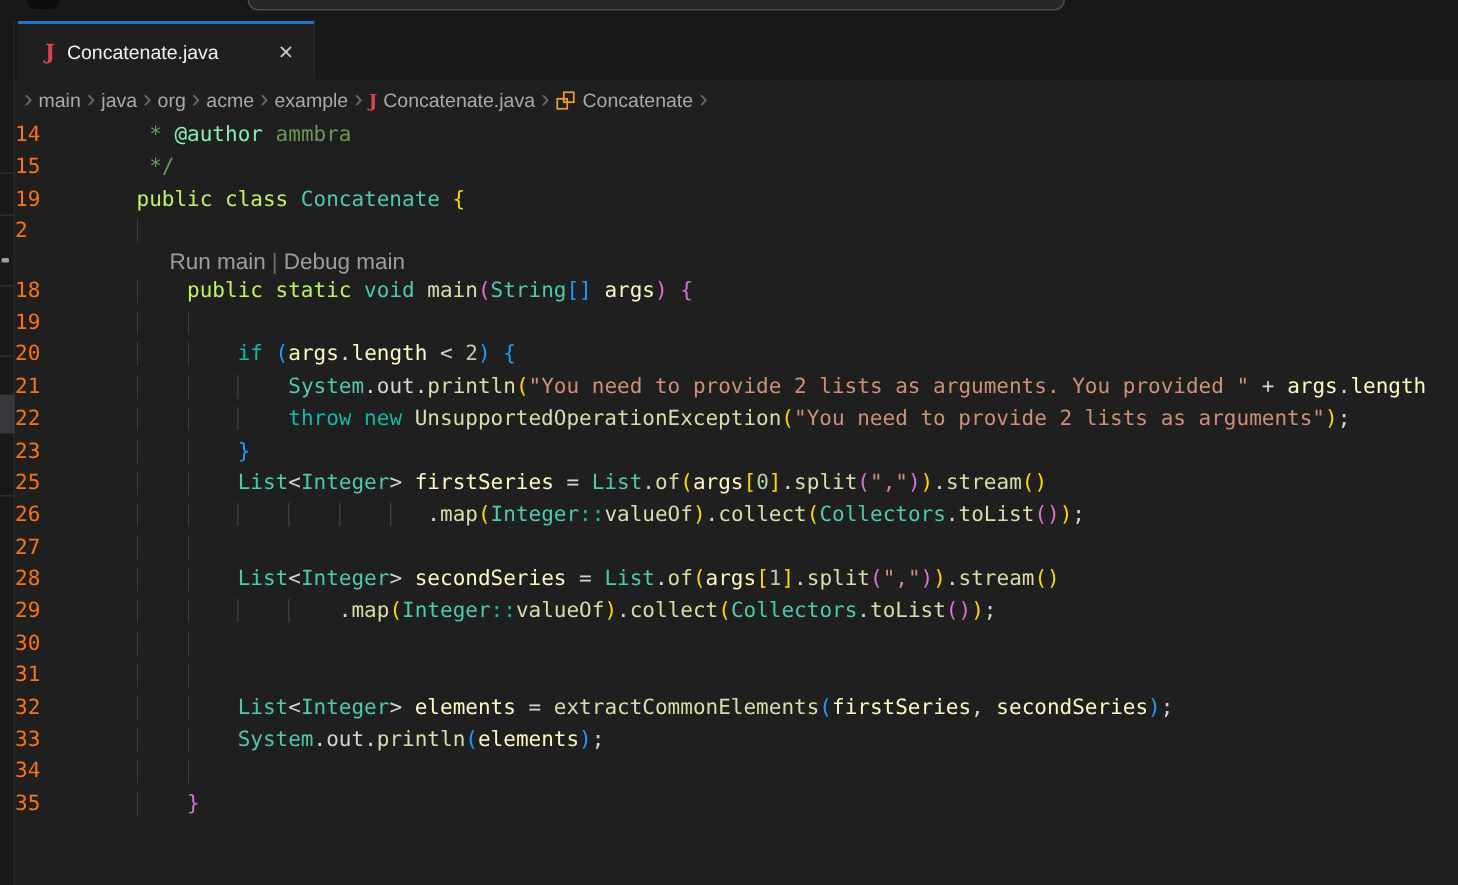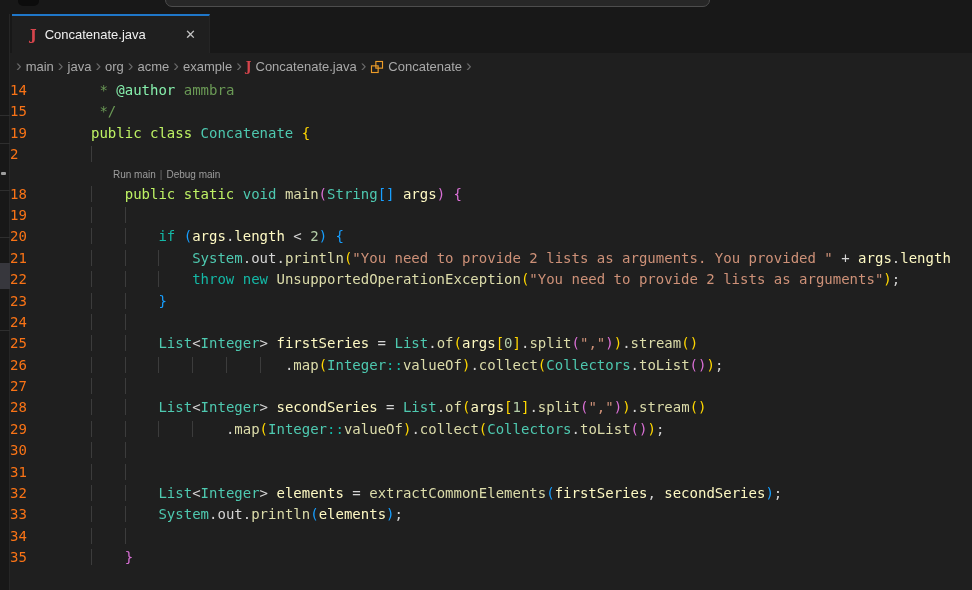--- a/index.html
+++ b/index.html
@@ -32,21 +32,21 @@
   .bc-item{display:inline-flex;align-items:center;gap:4px;cursor:pointer;}
   .bc-java{color:#d6454c;font-weight:bold;font-size:12px;font-family:"DejaVu Serif",serif;}
   .bc-icon{display:inline-flex;}
   
   .editor{flex:1;overflow:hidden;position:relative;background:#1f1f1f;
           font-family:"DejaVu Sans Mono",monospace;font-size:14px;}
   .row{height:21.4px;line-height:21.4px;display:flex;white-space:pre;}
   .row-cl{height:18px;line-height:18px;}
   .ln{width:68px;flex:none;text-align:left;color:#f97316;user-select:none;}
   .code{margin-left:13px;flex:1;min-width:0;white-space:pre;}
-  .cl-text{margin-left:35px;font-family:"Liberation Sans",sans-serif;font-size:10px;color:#9d9d9d;}
+  .cl-text{margin-left:35px;font-family:"Liberation Sans",sans-serif;font-size:15px;color:#9d9d9d;}
   .cl-link{cursor:pointer;}
   .cl-sep{color:#6e6e6e;padding:0 4px;}
   .ig{box-shadow:inset 1px 0 0 #3c3c3c;}
   
   .tk-kw{color:#bef264}.tk-ctrl{color:#14b8a6}.tk-type{color:#4EC9B0}.tk-fn{color:#DCDCAA}
   .tk-var{color:#fef9c3}.tk-str{color:#CE9178}.tk-num{color:#B5CEA8}.tk-cmt{color:#6A9955}
   .tk-tag{color:#86efac}.tk-pl{color:#D4D4D4}
   .tk-b1{color:#FFD700}.tk-b2{color:#DA70D6}.tk-b3{color:#179FFF}
 </style>
 </head>
@@ -125,21 +125,20 @@
           <div class="row"><span class="ln">15</span><span class="code"><span class="tk-cmt"> */</span></span></div>
           <div class="row"><span class="ln">19</span><span class="code"><span class="tk-kw">public class </span><span class="tk-type">Concatenate </span><span class="tk-b1">{</span></span></div>
           <div class="row"><span class="ln">2</span><span class="code"><span class="ig">    </span></span></div>
           <div class="row row-cl"><span class="ln"></span><span class="cl-text"><span class="cl-link">Run main</span><span class="cl-sep">|</span><span class="cl-link">Debug main</span></span></div>
           <div class="row"><span class="ln">18</span><span class="code"><span class="ig">    </span><span class="tk-kw">public static </span><span class="tk-type">void </span><span class="tk-fn">main</span><span class="tk-b2">(</span><span class="tk-type">String</span><span class="tk-b3">[]</span><span class="tk-pl"> </span><span class="tk-var">args</span><span class="tk-b2">)</span><span class="tk-pl"> </span><span class="tk-b2">{</span></span></div>
           <div class="row"><span class="ln">19</span><span class="code"><span class="ig">    </span><span class="ig">    </span></span></div>
           <div class="row"><span class="ln">20</span><span class="code"><span class="ig">    </span><span class="ig">    </span><span class="tk-ctrl">if </span><span class="tk-b3">(</span><span class="tk-var">args</span><span class="tk-pl">.</span><span class="tk-var">length</span><span class="tk-pl"> &lt; </span><span class="tk-num">2</span><span class="tk-b3">)</span><span class="tk-pl"> </span><span class="tk-b3">{</span></span></div>
           <div class="row"><span class="ln">21</span><span class="code"><span class="ig">    </span><span class="ig">    </span><span class="ig">    </span><span class="tk-type">System</span><span class="tk-pl">.</span><span class="tk-pl">out</span><span class="tk-pl">.</span><span class="tk-fn">println</span><span class="tk-b1">(</span><span class="tk-str">"You need to provide 2 lists as arguments. You provided "</span><span class="tk-pl"> + </span><span class="tk-var">args</span><span class="tk-pl">.</span><span class="tk-var">length</span></span></div>
           <div class="row"><span class="ln">22</span><span class="code"><span class="ig">    </span><span class="ig">    </span><span class="ig">    </span><span class="tk-ctrl">throw </span><span class="tk-ctrl">new </span><span class="tk-fn">UnsupportedOperationException</span><span class="tk-b1">(</span><span class="tk-str">"You need to provide 2 lists as arguments"</span><span class="tk-b1">)</span><span class="tk-pl">;</span></span></div>
           <div class="row"><span class="ln">23</span><span class="code"><span class="ig">    </span><span class="ig">    </span><span class="tk-b3">}</span></span></div>
-          <div class="row"><span class="ln">24</span><span class="code"><span class="ig">    </span><span class="ig">    </span></span></div>
           <div class="row"><span class="ln">25</span><span class="code"><span class="ig">    </span><span class="ig">    </span><span class="tk-type">List</span><span class="tk-pl">&lt;</span><span class="tk-type">Integer</span><span class="tk-pl">&gt; </span><span class="tk-var">firstSeries</span><span class="tk-pl"> = </span><span class="tk-type">List</span><span class="tk-pl">.</span><span class="tk-fn">of</span><span class="tk-b1">(</span><span class="tk-var">args</span><span class="tk-b1">[</span><span class="tk-num">0</span><span class="tk-b1">]</span><span class="tk-pl">.</span><span class="tk-fn">split</span><span class="tk-b2">(</span><span class="tk-str">","</span><span class="tk-b2">)</span><span class="tk-b1">)</span><span class="tk-pl">.</span><span class="tk-fn">stream</span><span class="tk-b1">(</span><span class="tk-b1">)</span></span></div>
           <div class="row"><span class="ln">26</span><span class="code"><span class="ig">    </span><span class="ig">    </span><span class="ig">    </span><span class="ig">    </span><span class="ig">    </span><span class="ig">   </span><span class="tk-pl">.</span><span class="tk-fn">map</span><span class="tk-b1">(</span><span class="tk-type">Integer</span><span class="tk-ctrl">::</span><span class="tk-fn">valueOf</span><span class="tk-b1">)</span><span class="tk-pl">.</span><span class="tk-fn">collect</span><span class="tk-b1">(</span><span class="tk-type">Collectors</span><span class="tk-pl">.</span><span class="tk-fn">toList</span><span class="tk-b2">(</span><span class="tk-b2">)</span><span class="tk-b1">)</span><span class="tk-pl">;</span></span></div>
           <div class="row"><span class="ln">27</span><span class="code"><span class="ig">    </span><span class="ig">    </span></span></div>
           <div class="row"><span class="ln">28</span><span class="code"><span class="ig">    </span><span class="ig">    </span><span class="tk-type">List</span><span class="tk-pl">&lt;</span><span class="tk-type">Integer</span><span class="tk-pl">&gt; </span><span class="tk-var">secondSeries</span><span class="tk-pl"> = </span><span class="tk-type">List</span><span class="tk-pl">.</span><span class="tk-fn">of</span><span class="tk-b1">(</span><span class="tk-var">args</span><span class="tk-b1">[</span><span class="tk-num">1</span><span class="tk-b1">]</span><span class="tk-pl">.</span><span class="tk-fn">split</span><span class="tk-b2">(</span><span class="tk-str">","</span><span class="tk-b2">)</span><span class="tk-b1">)</span><span class="tk-pl">.</span><span class="tk-fn">stream</span><span class="tk-b1">(</span><span class="tk-b1">)</span></span></div>
           <div class="row"><span class="ln">29</span><span class="code"><span class="ig">    </span><span class="ig">    </span><span class="ig">    </span><span class="ig">    </span><span class="tk-pl">.</span><span class="tk-fn">map</span><span class="tk-b1">(</span><span class="tk-type">Integer</span><span class="tk-ctrl">::</span><span class="tk-fn">valueOf</span><span class="tk-b1">)</span><span class="tk-pl">.</span><span class="tk-fn">collect</span><span class="tk-b1">(</span><span class="tk-type">Collectors</span><span class="tk-pl">.</span><span class="tk-fn">toList</span><span class="tk-b2">(</span><span class="tk-b2">)</span><span class="tk-b1">)</span><span class="tk-pl">;</span></span></div>
           <div class="row"><span class="ln">30</span><span class="code"><span class="ig">    </span><span class="ig">    </span></span></div>
           <div class="row"><span class="ln">31</span><span class="code"><span class="ig">    </span><span class="ig">    </span></span></div>
           <div class="row"><span class="ln">32</span><span class="code"><span class="ig">    </span><span class="ig">    </span><span class="tk-type">List</span><span class="tk-pl">&lt;</span><span class="tk-type">Integer</span><span class="tk-pl">&gt; </span><span class="tk-var">elements</span><span class="tk-pl"> = </span><span class="tk-fn">extractCommonElements</span><span class="tk-b3">(</span><span class="tk-var">firstSeries</span><span class="tk-pl">, </span><span class="tk-var">secondSeries</span><span class="tk-b3">)</span><span class="tk-pl">;</span></span></div>
           <div class="row"><span class="ln">33</span><span class="code"><span class="ig">    </span><span class="ig">    </span><span class="tk-type">System</span><span class="tk-pl">.</span><span class="tk-pl">out</span><span class="tk-pl">.</span><span class="tk-fn">println</span><span class="tk-b3">(</span><span class="tk-var">elements</span><span class="tk-b3">)</span><span class="tk-pl">;</span></span></div>
           <div class="row"><span class="ln">34</span><span class="code"><span class="ig">    </span><span class="ig">    </span></span></div>

